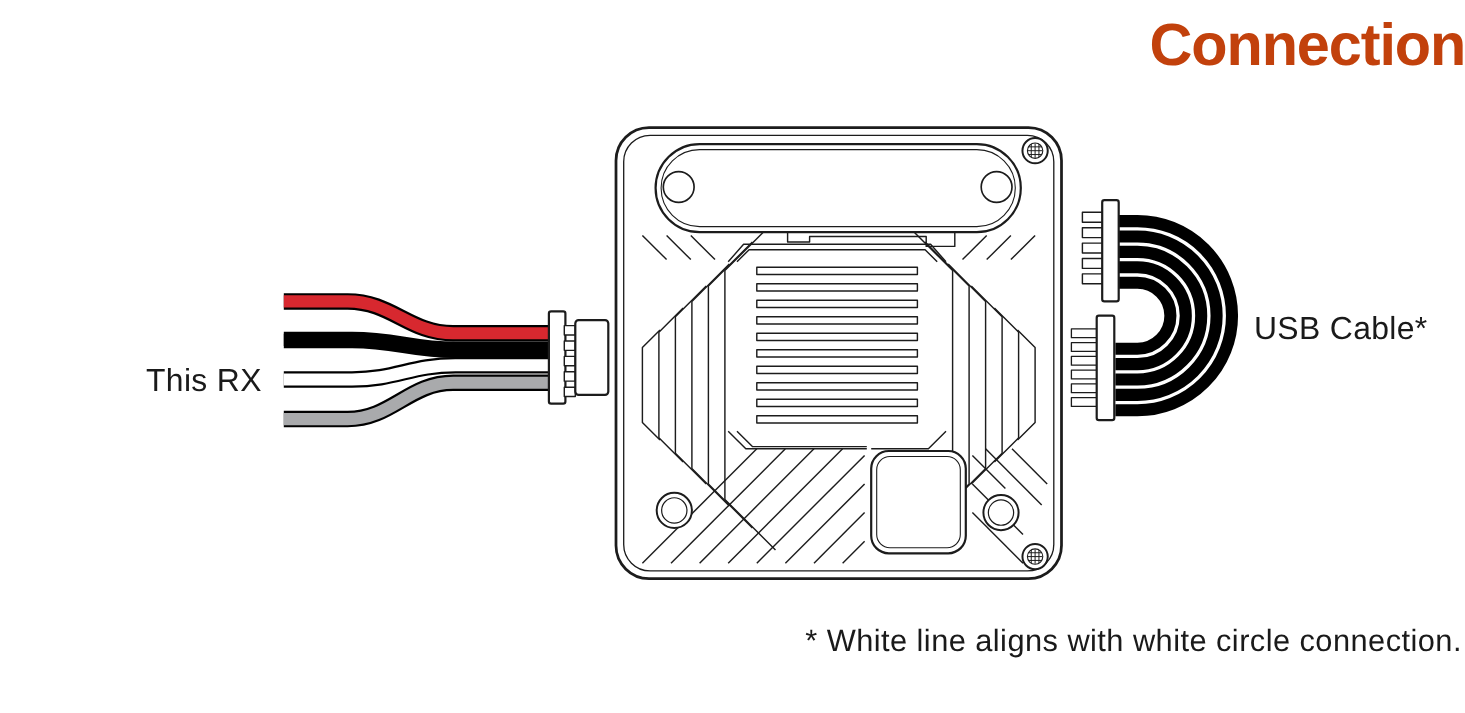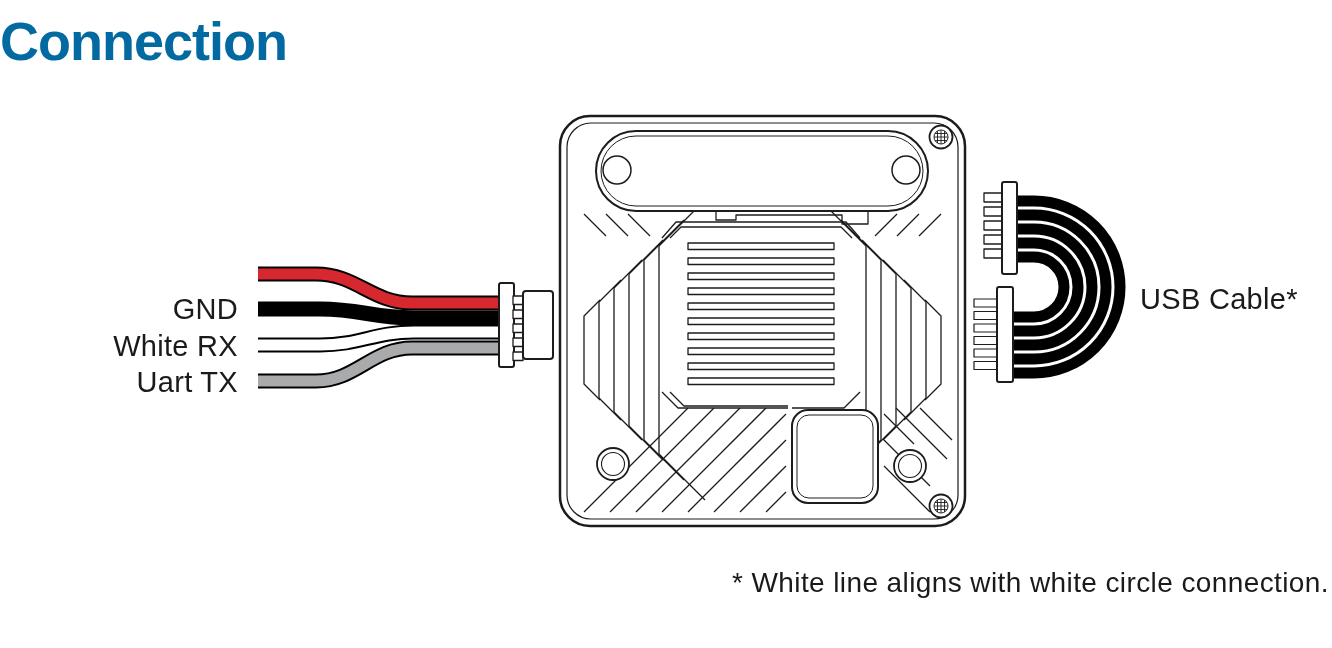--- a/index.html
+++ b/index.html
@@ -1,19 +1,19 @@
 <!DOCTYPE html>
 <html><head>
 <meta charset="utf-8">
 <style>
   html,body{margin:0;padding:0;background:#fff;}
   .stage{position:relative;width:1332px;height:648px;background:#fff;overflow:hidden;
          font-family:"Liberation Sans","DejaVu Sans",sans-serif;color:#000;}
-  .title{position:absolute;top:10px;left:0;width:100%;text-align:left;
-         font-size:54px;font-weight:700;letter-spacing:-1px;color:#0369a1;}
+  .title{position:absolute;top:10px;left:0;width:100%;text-align:right;
+         font-size:54px;font-weight:700;letter-spacing:-1px;color:#c2410c;}
   .art{position:absolute;left:0;top:0;width:1332px;height:648px;}
   .siglabel{position:absolute;left:0;width:238px;text-align:right;font-size:29px;
             font-weight:300;letter-spacing:.3px;line-height:30px;color:#1a1a1a;white-space:nowrap;}
   #lbl-vcc{top:258px}
   #lbl-gnd{top:294px}
   #lbl-rx{top:331px}
   #lbl-tx{top:367px}
   .usb-label{position:absolute;left:1140px;top:283px;font-size:29px;font-weight:300;
              letter-spacing:.3px;color:#1a1a1a;white-space:nowrap;text-align:right;}
   .footnote{position:absolute;right:3px;top:566px;text-align:left;font-size:28px;
@@ -186,23 +186,21 @@
         <rect x="974" y="311.5" width="24" height="8"></rect>
         <rect x="974" y="324" width="24" height="8"></rect>
         <rect x="974" y="336.5" width="24" height="8"></rect>
         <rect x="974" y="349" width="24" height="8"></rect>
         <rect x="974" y="361.5" width="24" height="8"></rect>
       </g>
       <rect x="997" y="287" width="16" height="95" rx="2" stroke-width="2"></rect>
     </g>
   </svg>
 
-  <div class="siglabel" id="lbl-gnd">GND</div>
-  <div class="siglabel" id="lbl-rx">White RX</div>
-  <div class="siglabel" id="lbl-tx">Uart TX</div>
+  <div class="siglabel" id="lbl-rx">This RX</div>
 
   <div class="usb-label">USB Cable*</div>
 
   <div class="footnote">
     <div>* White line aligns with white circle connection.</div>
   </div>
 
 </div>
 
 </body></html>

